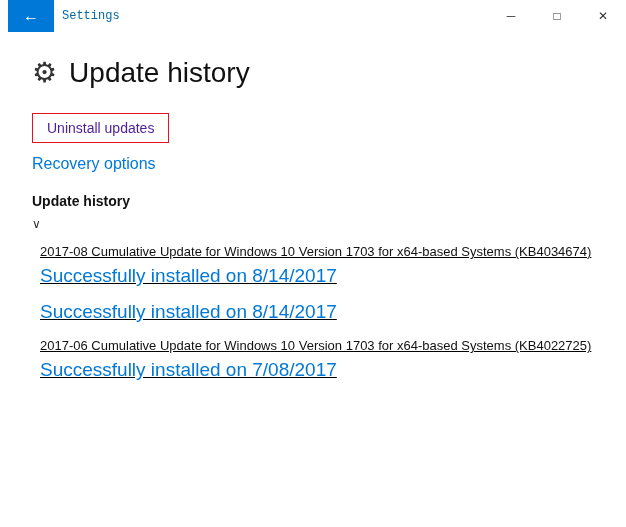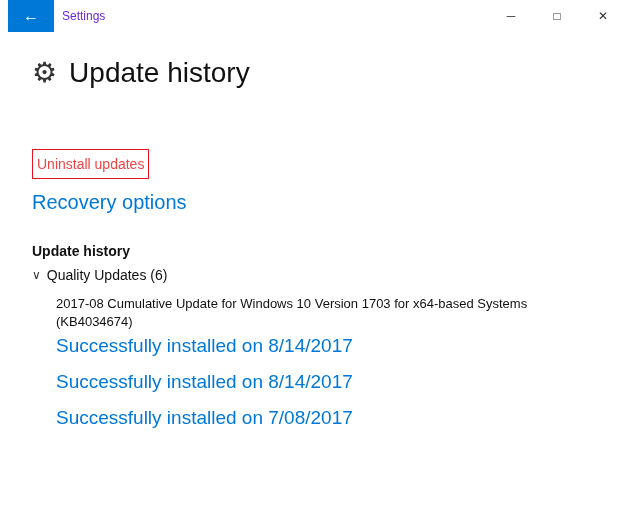--- a/index.html
+++ b/index.html
@@ -38,22 +38,23 @@
       align-items: center;
       justify-content: center;
       color: #fff;
       font-size: 16px;
       margin-right: 8px;
       cursor: pointer;
       flex-shrink: 0;
     }
     .title-bar-title {
       font-size: 12px;
-      color: #6d28d9;
+      color: #0369a1;
       flex: 1;
+      font-family: Liberation Mono, monospace;
     }
     .title-bar-controls {
       display: flex;
       align-items: center;
       height: 32px;
     }
     .title-bar-btn {
       width: 46px;
       height: 32px;
       display: flex;
@@ -80,58 +81,58 @@
       color: #333;
       margin-right: 12px;
     }
     .page-title {
       font-size: 28px;
       font-weight: 300;
       color: #111;
     }
     .link-button {
       display: inline-block;
-      color: #ef4444;
+      color: #4c1d95;
       font-size: 14px;
       cursor: pointer;
       text-decoration: none;
       border: 1px solid #e81123;
-      padding: 6px 4px;
+      padding: 6px 14px;
       margin-bottom: 12px;
-      margin-top: 36px;
     }
     .plain-link {
       display: inline-block;
       color: #0078d7;
-      font-size: 20px;
+      font-size: 16px;
       cursor: pointer;
       text-decoration: none;
-      margin-bottom: 29px;
+      margin-bottom: 20px;
     }
     .section-title {
       font-size: 14px;
       font-weight: 600;
       color: #111;
       margin-bottom: 8px;
     }
     .category-row {
       display: flex;
       align-items: center;
       font-size: 14px;
       color: #111;
       margin-bottom: 12px;
     }
     .chevron {
       font-size: 12px;
       margin-right: 6px;
       color: #333;
     }
     .update-item {
-      margin-left: 24px;
+      margin-left: 8px;
       margin-bottom: 14px;
+      text-decoration: underline;
     }
     .update-name {
       font-size: 13px;
       color: #111;
       margin-bottom: 4px;
       line-height: 1.4;
     }
     .update-status {
       font-size: 19px;
       color: #0078d7;
@@ -173,29 +174,29 @@
     </div>
 
     <div>
       <a class="plain-link">Recovery options</a>
     </div>
 
     <div class="section-title">Update history</div>
 
     <div class="category-row">
       <span class="chevron">∨</span>
-      <span>Quality Updates (6)</span>
     </div>
 
     <div class="update-item">
       <div class="update-name">2017-08 Cumulative Update for Windows 10 Version 1703 for x64-based Systems (KB4034674)</div>
       <div class="update-status">Successfully installed on 8/14/2017</div>
     </div>
 
     <div class="update-item">
       <div class="update-status">Successfully installed on 8/14/2017</div>
     </div>
 
     <div class="update-item">
+      <div class="update-name">2017-06 Cumulative Update for Windows 10 Version 1703 for x64-based Systems (KB4022725)</div>
       <div class="update-status">Successfully installed on 7/08/2017</div>
     </div>
   </div>
 </div>
 
 </body></html>

